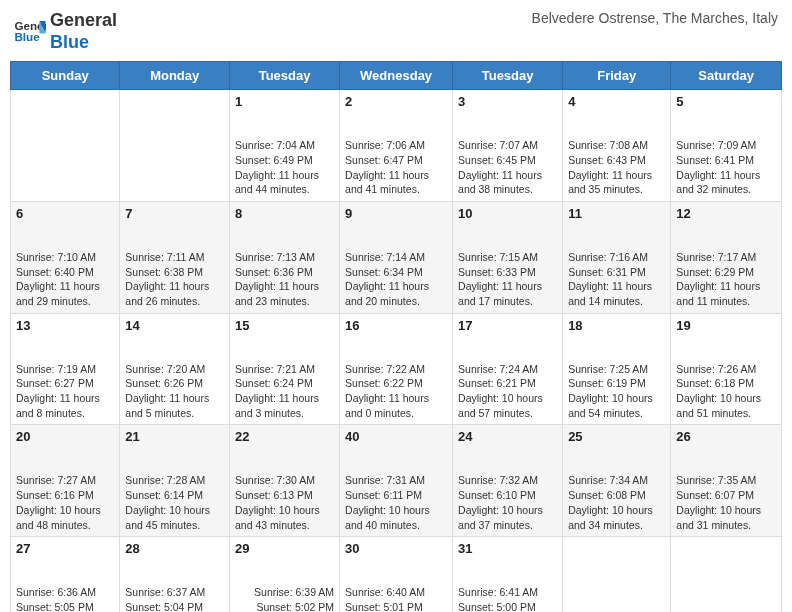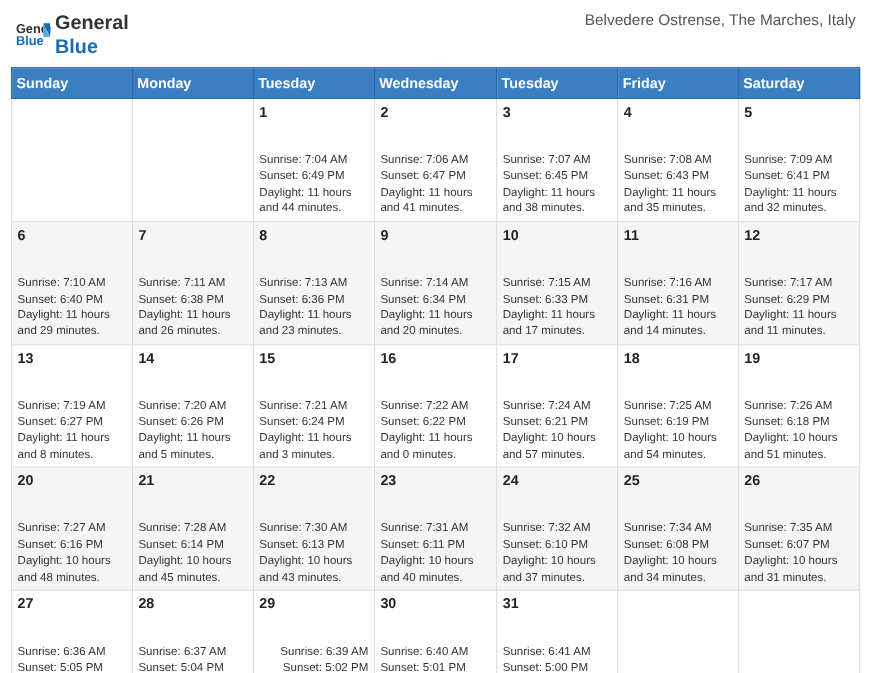--- a/index.html
+++ b/index.html
@@ -41,22 +41,22 @@
     .calendar {
       width: 100%;
       border-collapse: collapse;
       border: 1px solid #ccc;
     }
     .calendar th {
       background: #3a7fc1;
       color: #fff;
       font-size: 13px;
       font-weight: bold;
-      padding: 6px 4px;
-      text-align: left;
+      padding: 6px 20px;
+      text-align: center;
       border: 1px solid #2e6aaa;
     }
     .calendar td {
       vertical-align: top;
       padding: 4px 5px;
       border: 1px solid #ddd;
       width: 113px;
       min-height: 80px;
       font-size: 11px;
       color: #333;
@@ -251,21 +251,21 @@
 Sunset: 6:14 PM
 Daylight: 10 hours and 45 minutes.</div>
         </td>
         <td>
           <span class="day-number">22</span>
           <div class="day-info" style="white-space: pre-line;">Sunrise: 7:30 AM
 Sunset: 6:13 PM
 Daylight: 10 hours and 43 minutes.</div>
         </td>
         <td>
-          <span class="day-number">23</span>
+          <span class="day-number">40</span>
           <div class="day-info" style="white-space: pre-line;">Sunrise: 7:31 AM
 Sunset: 6:11 PM
 Daylight: 10 hours and 40 minutes.</div>
         </td>
         <td>
           <span class="day-number">24</span>
           <div class="day-info" style="white-space: pre-line;">Sunrise: 7:32 AM
 Sunset: 6:10 PM
 Daylight: 10 hours and 37 minutes.</div>
         </td>

